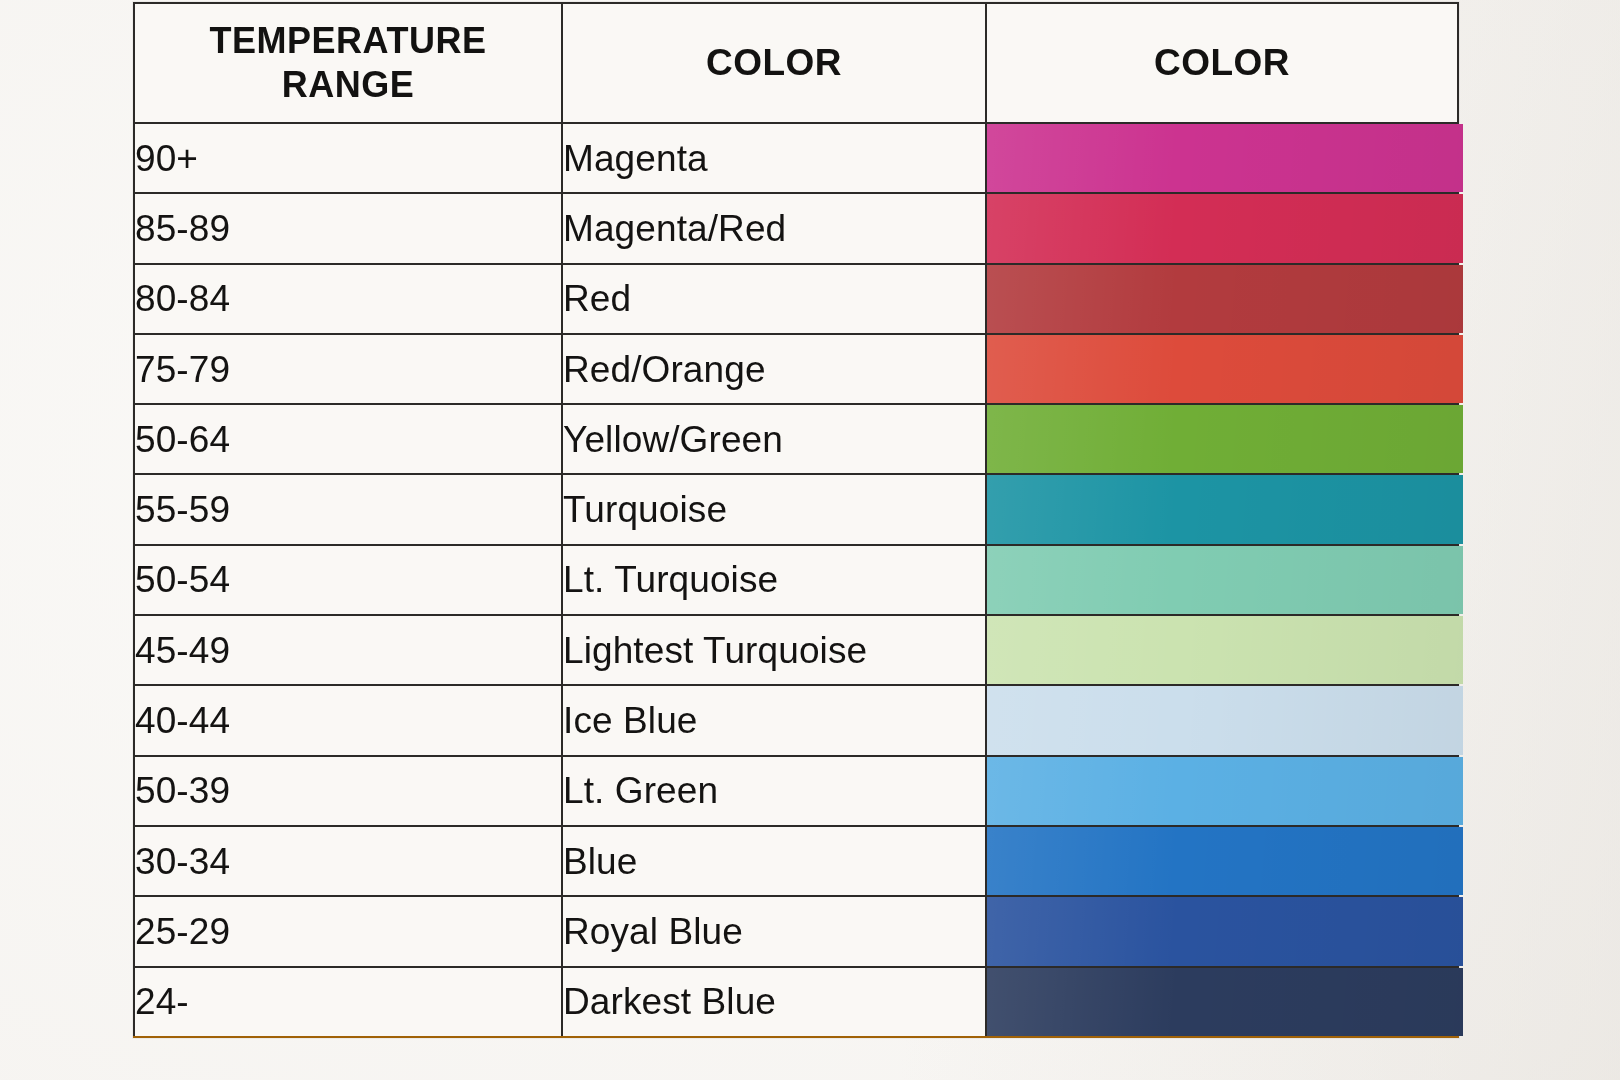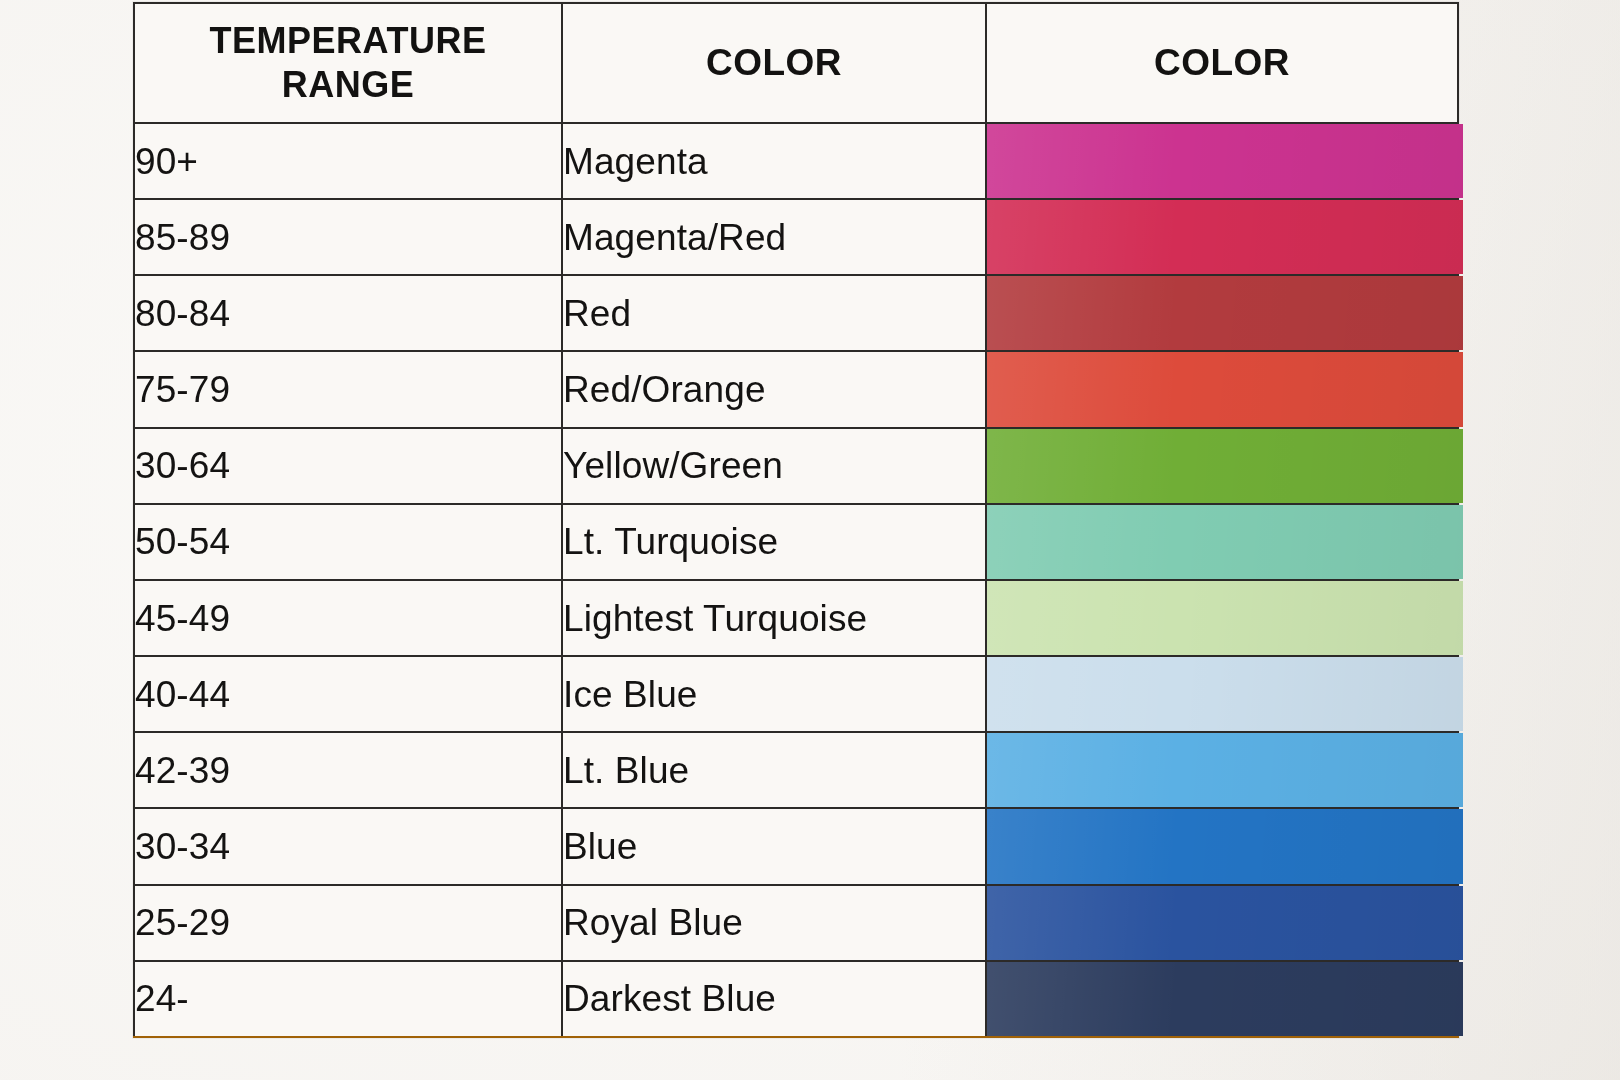--- a/index.html
+++ b/index.html
@@ -157,24 +157,31 @@
           </td>
         </tr>
         <tr>
           <td class="range">75-79</td>
           <td class="name">Red/Orange</td>
           <td class="swatch">
             <div class="fill" style="background-color: rgb(221, 75, 59);"></div>
           </td>
         </tr>
         <tr>
-          <td class="range">30-64</td>
+          <td class="range">50-64</td>
           <td class="name">Yellow/Green</td>
           <td class="swatch">
             <div class="fill" style="background-color: rgb(112, 174, 54);"></div>
+          </td>
+        </tr>
+        <tr>
+          <td class="range">55-59</td>
+          <td class="name">Turquoise</td>
+          <td class="swatch">
+            <div class="fill" style="background-color: rgb(28, 148, 164);"></div>
           </td>
         </tr>
         <tr>
           <td class="range">50-54</td>
           <td class="name">Lt. Turquoise</td>
           <td class="swatch">
             <div class="fill" style="background-color: rgb(128, 204, 178);"></div>
           </td>
         </tr>
         <tr>
@@ -185,22 +192,22 @@
           </td>
         </tr>
         <tr>
           <td class="range">40-44</td>
           <td class="name">Ice Blue</td>
           <td class="swatch">
             <div class="fill" style="background-color: rgb(203, 222, 236);"></div>
           </td>
         </tr>
         <tr>
-          <td class="range">42-39</td>
-          <td class="name">Lt. Blue</td>
+          <td class="range">50-39</td>
+          <td class="name">Lt. Green</td>
           <td class="swatch">
             <div class="fill" style="background-color: rgb(91, 176, 228);"></div>
           </td>
         </tr>
         <tr>
           <td class="range">30-34</td>
           <td class="name">Blue</td>
           <td class="swatch">
             <div class="fill" style="background-color: rgb(35, 116, 196);"></div>
           </td>

